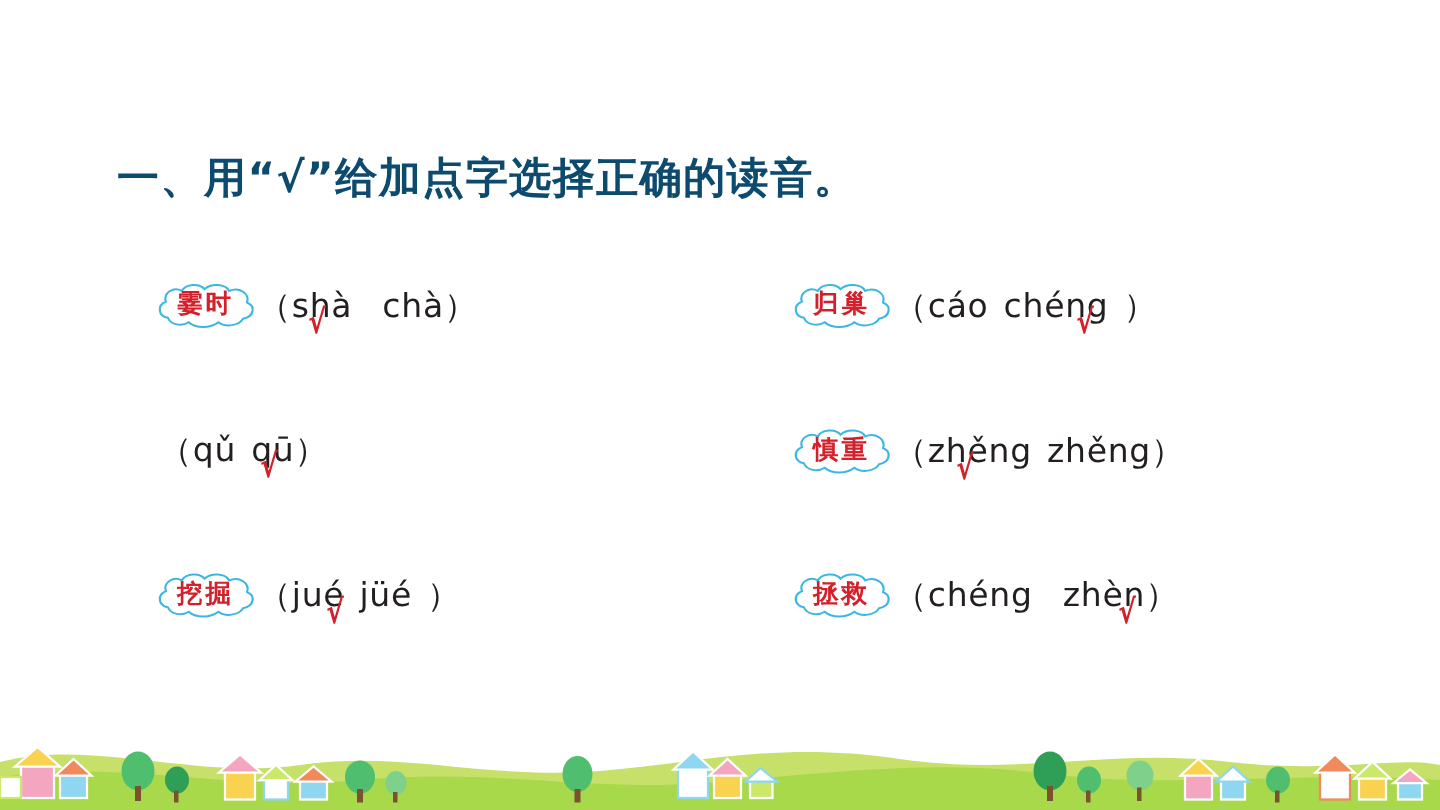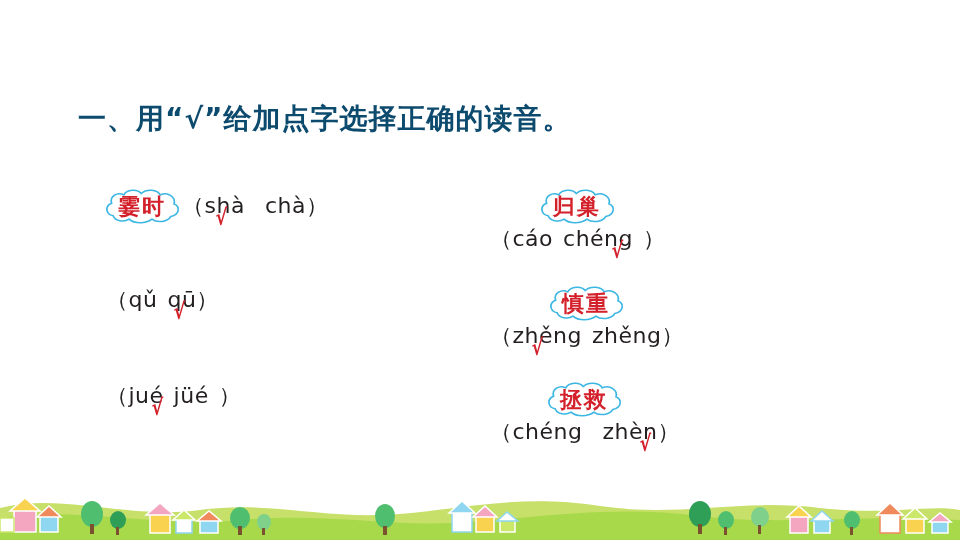--- a/index.html
+++ b/index.html
@@ -32,33 +32,33 @@
   }
 
   
   .row {
     position: absolute;
     display: flex;
     align-items: center;
     white-space: nowrap;
   }
   .col-left  { left: 104px; }
-  .col-right { left: 488px; flex-direction: column; }
+  .col-right { left: 528px; }
 
   .r1 { top: 188px; }
   .r2 { top: 285px; }
   .r3 { top: 381px; }
 
   
   .cloud {
     position: relative;
     display: inline-block;
     padding: 7px 14px 7px 14px;
     color: #d3202a;
-    font-size: 22px;
+    font-size: 17px;
     font-weight: bold;
     font-family: "DejaVu Serif", serif;
     line-height: 1;
     letter-spacing: 2px;
     z-index: 2;
   }
   .cloud svg {
     position: absolute;
     left: 0;
     top: 0;
@@ -145,20 +145,26 @@
       </svg>
       <span>慎重</span>
     </span>
     <span class="pinyin">
       <span>（</span><span>zhěng</span><span class="gap"></span><span>zhěng</span><span>）</span>
       <span class="check" style="left:40px; top:16px;">√</span>
     </span>
   </div>
 
   <div class="row col-left r3">
+    <span class="cloud">
+      <svg viewBox="0 0 100 52" preserveAspectRatio="none" aria-hidden="true">
+        <path d="M12,40 C2,38 1,26 10,22 C7,12 18,5 26,10 C30,2 44,1 49,8 C56,1 70,2 74,10 C84,5 95,13 92,23 C101,27 99,39 88,41 C84,49 70,51 63,45 C55,52 40,52 33,45 C26,50 15,48 12,40 Z" fill="#ffffff" stroke="#3cb6e3" stroke-width="2.2"></path>
+      </svg>
+      <span>挖掘</span>
+    </span>
     <span class="pinyin">
       <span>（</span><span>jué</span><span class="gap"></span><span>jüé</span><span class="gap"></span><span>）</span>
       <span class="check" style="left:44px; top:16px;">√</span>
     </span>
   </div>
 
   <div class="row col-right r3">
     <span class="cloud">
       <svg viewBox="0 0 100 52" preserveAspectRatio="none" aria-hidden="true">
         <path d="M12,40 C2,38 1,26 10,22 C7,12 18,5 26,10 C30,2 44,1 49,8 C56,1 70,2 74,10 C84,5 95,13 92,23 C101,27 99,39 88,41 C84,49 70,51 63,45 C55,52 40,52 33,45 C26,50 15,48 12,40 Z" fill="#ffffff" stroke="#3cb6e3" stroke-width="2.2"></path>

